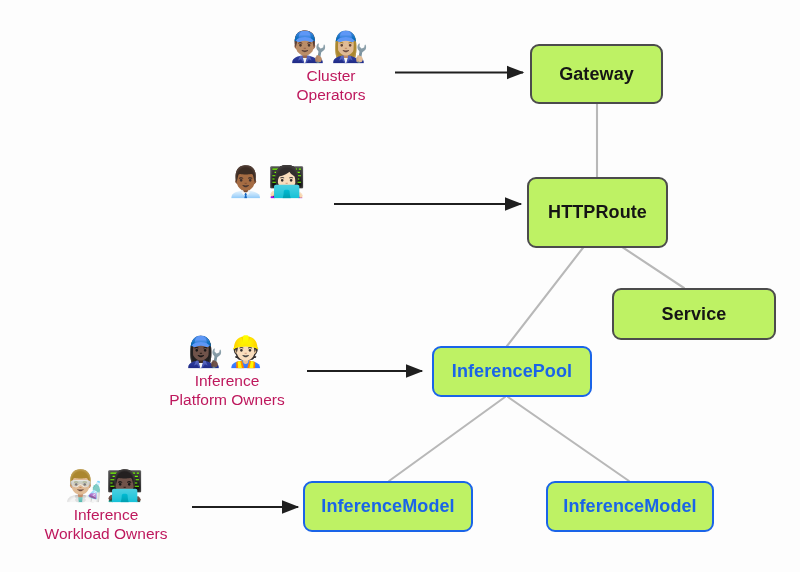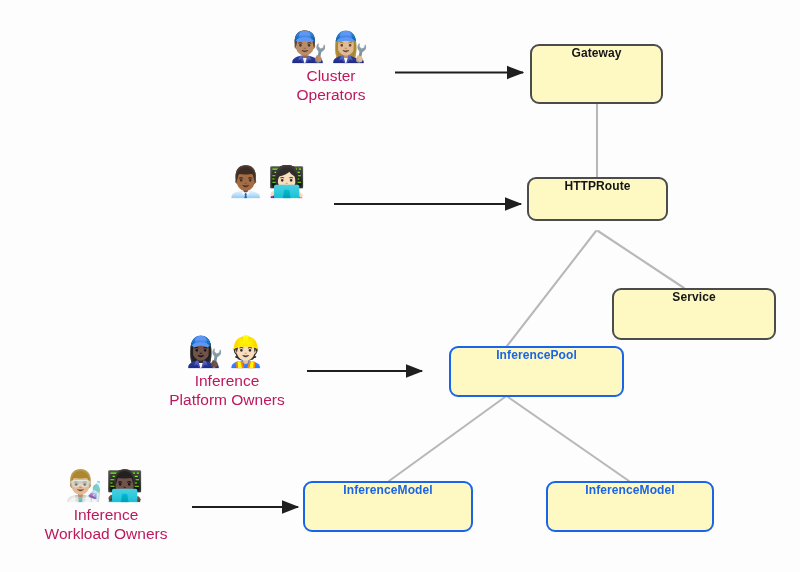--- a/index.html
+++ b/index.html
@@ -52,26 +52,26 @@
     color: #be185d;
     white-space: pre-line;
     font-weight: 400;
   }
 
   
   .node {
     position: absolute;
     box-sizing: border-box;
     display: flex;
-    align-items: flex-start;
+    align-items: center;
     justify-content: center;
     border-radius: 9px;
-    background: #fef9c3;
+    background: #bef264;
     font-weight: bold;
-    font-size: 12px;
+    font-size: 18px;
     letter-spacing: 0.1px;
     white-space: nowrap;
   }
   .node.core {
     border: 2.1px solid #4c4c4c;
     color: #151515;
   }
   .node.extension {
     border: 2.3px solid #1a64e8;
     color: #1a64e8;
@@ -124,29 +124,29 @@
   <div class="persona" style="left:1px; top:467px;">
     <div class="persona-emoji">👨🏼‍🔬👨🏿‍💻</div>
     <div class="persona-label">Inference
 Workload Owners</div>
   </div>
 
   <div class="node core" style="left:530px; top:44px; width:133px; height:60px;">
     <span>Gateway</span>
   </div>
 
-  <div class="node core" style="left:527px; top:177px; width:141px; height:44px;">
+  <div class="node core" style="left:527px; top:177px; width:141px; height:71px;">
     <span>HTTPRoute</span>
   </div>
 
   <div class="node core" style="left:612px; top:288px; width:164px; height:52px;">
     <span>Service</span>
   </div>
 
-  <div class="node extension" style="left:449px; top:346px; width:175px; height:51px;">
+  <div class="node extension" style="left:432px; top:346px; width:160px; height:51px;">
     <span>InferencePool</span>
   </div>
 
   <div class="node extension" style="left:303px; top:481px; width:170px; height:51px;">
     <span>InferenceModel</span>
   </div>
 
   <div class="node extension" style="left:546px; top:481px; width:168px; height:51px;">
     <span>InferenceModel</span>
   </div>

